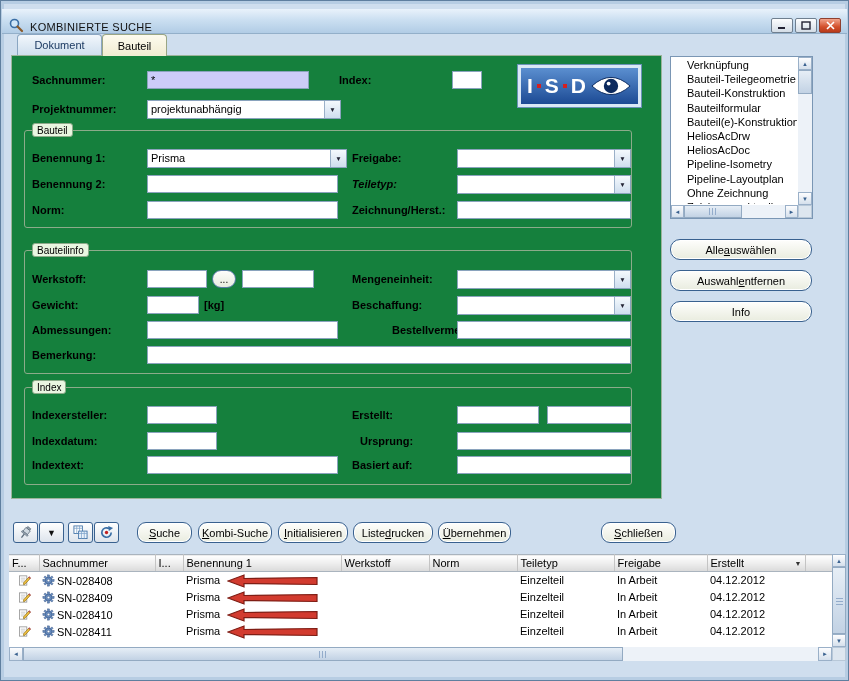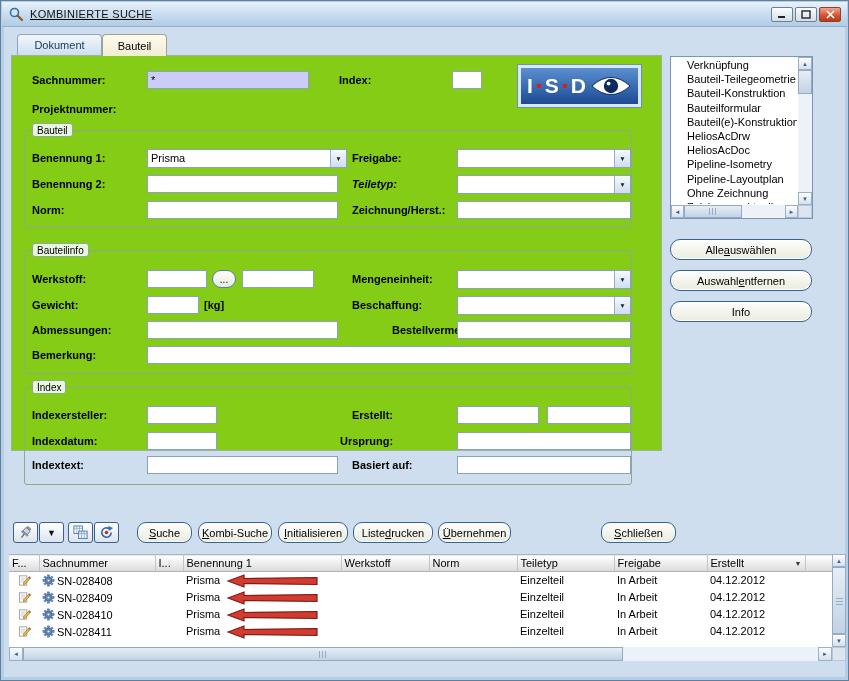--- a/index.html
+++ b/index.html
@@ -1,35 +1,35 @@
 <!DOCTYPE html>
 <html><head>
 <meta charset="utf-8">
 <style>
   html,body{margin:0;padding:0;background:#ffffff;}
   *{box-sizing:border-box;}
   .window{position:relative;width:849px;height:681px;background:#cfdeee;
     border:1px solid #5f7f9f;box-shadow:inset 0 0 0 3px #b7cde3;
     font-family:"Liberation Sans",sans-serif;overflow:hidden;}
   
-  .titlebar{position:absolute;left:1px;top:1px;right:1px;height:25px;
+  .titlebar{position:absolute;left:1px;top:8px;right:1px;height:25px;
     background:linear-gradient(#e9f2fb,#cbdff1 45%,#b1cce5);
-    border-bottom:1px solid #93afc9;display:flex;align-items:center;padding:0 6px;text-decoration:underline;}
+    border-bottom:1px solid #93afc9;display:flex;align-items:flex-end;padding:0 6px;}
   .title-text{font-size:11px;color:#111;margin-left:6px;letter-spacing:.3px;}
   .winbtns{margin-left:auto;display:flex;gap:2px;}
   .winbtn{width:22px;height:15px;border:1px solid #6f7f8f;border-radius:2px;
     background:linear-gradient(#fcfdfe,#d4dde6);display:flex;align-items:center;justify-content:center;}
   .winbtn.close{background:linear-gradient(#f2a48c,#d3502c 60%,#b83a1a);border-color:#8f3f2f;}
   
   .tab{position:absolute;top:33px;height:21px;border:1px solid #8aa6c2;border-bottom:none;
     border-radius:4px 4px 0 0;font-size:11px;display:flex;align-items:center;justify-content:center;z-index:3;}
   .tab.inactive{background:linear-gradient(#f2f7fc,#cfdfee);color:#1c3a62;align-items:center;}
   .tab.active{background:linear-gradient(#fdfbee,#f1ecd2);color:#000;border-color:#9aa684;height:22px;}
   
-  .panel{position:absolute;left:10px;top:54px;width:651px;height:396px;background:#84cc16;
+  .panel{position:absolute;left:10px;top:54px;width:651px;height:444px;background:#15803d;
     border:1px solid #9cb49a;z-index:2;}
   .lbl{position:absolute;font-size:11px;font-weight:bold;color:#000;white-space:nowrap;}
   .inp{position:absolute;height:18px;border:1px solid #8aa3bd;background:#fff;
     font:11px "Liberation Sans",sans-serif;padding:0 3px;}
   .inp.lav{background:#ccccf8;}
   .combo{position:absolute;height:19px;border:1px solid #8aa3bd;background:#fff;display:flex;align-items:stretch;}
   .combo .cval{flex:1;font-size:11px;padding:2px 3px 0;overflow:hidden;white-space:nowrap;}
   .combo .cbtn{width:16px;border-left:1px solid #9ab0c8;background:linear-gradient(#f4f9fd,#cfdeee);
     display:flex;align-items:center;justify-content:center;font-size:6.5px;color:#223;}
   .grp{position:absolute;border:1px solid #8cab8a;border-radius:3px;}
@@ -130,20 +130,24 @@
         <span class="isd-letter">D</span>
         <svg width="42" height="26" viewBox="0 0 44 26">
           <path d="M2,13 Q22,-5 42,13 Q22,31 2,13 Z" fill="#fff" stroke="#0c2a5e" stroke-width="1"></path>
           <circle cx="22" cy="13" r="7.5" fill="#0c2a5e"></circle>
             <circle cx="19.5" cy="10.5" r="2" fill="#fff"></circle>
         </svg>
       </div>
     </div>
 
     <span class="lbl" style="left:20px;top:47px;">Projektnummer:</span>
+    <div class="combo" style="left:135px;top:44px;width:194px;">
+      <span class="cval">projektunabhängig</span>
+      <span class="cbtn">▼</span>
+    </div>
 
     <div class="grp" style="left:12px;top:74px;width:608px;height:98px;">
       <span class="glegend">Bauteil</span>
     </div>
     <span class="lbl" style="left:20px;top:96px;">Benennung 1:</span>
     <div class="combo" style="left:135px;top:93px;width:200px;">
       <span class="cval">Prisma</span>
       <span class="cbtn">▼</span>
     </div>
     <span class="lbl" style="left:340px;top:96px;">Freigabe:</span>
@@ -195,21 +199,21 @@
     <div class="grp" style="left:12px;top:331px;width:608px;height:98px;">
       <span class="glegend">Index</span>
     </div>
     <span class="lbl" style="left:20px;top:353px;">Indexersteller:</span>
     <input class="inp" style="left: 135px; top: 350px; width: 70px;" value="">
     <span class="lbl" style="left:340px;top:353px;">Erstellt:</span>
     <input class="inp" style="left: 445px; top: 350px; width: 82px;" value="">
     <input class="inp" style="left: 535px; top: 350px; width: 84px;" value="">
     <span class="lbl" style="left:20px;top:379px;">Indexdatum:</span>
     <input class="inp" style="left: 135px; top: 376px; width: 70px;" value="">
-    <span class="lbl" style="left:328px;top:379px;">Ursprung:</span>
+    <span class="lbl" style="left:348px;top:379px;">Ursprung:</span>
     <input class="inp" style="left: 445px; top: 376px; width: 174px;" value="">
     <span class="lbl" style="left:20px;top:403px;">Indextext:</span>
     <input class="inp" style="left: 135px; top: 400px; width: 191px;" value="">
     <span class="lbl" style="left:340px;top:403px;">Basiert auf:</span>
     <input class="inp" style="left: 445px; top: 400px; width: 174px;" value="">
   </div>
 
   <div class="listbox">
     <div class="litems">
       <div class="litem">Verknüpfung</div>

